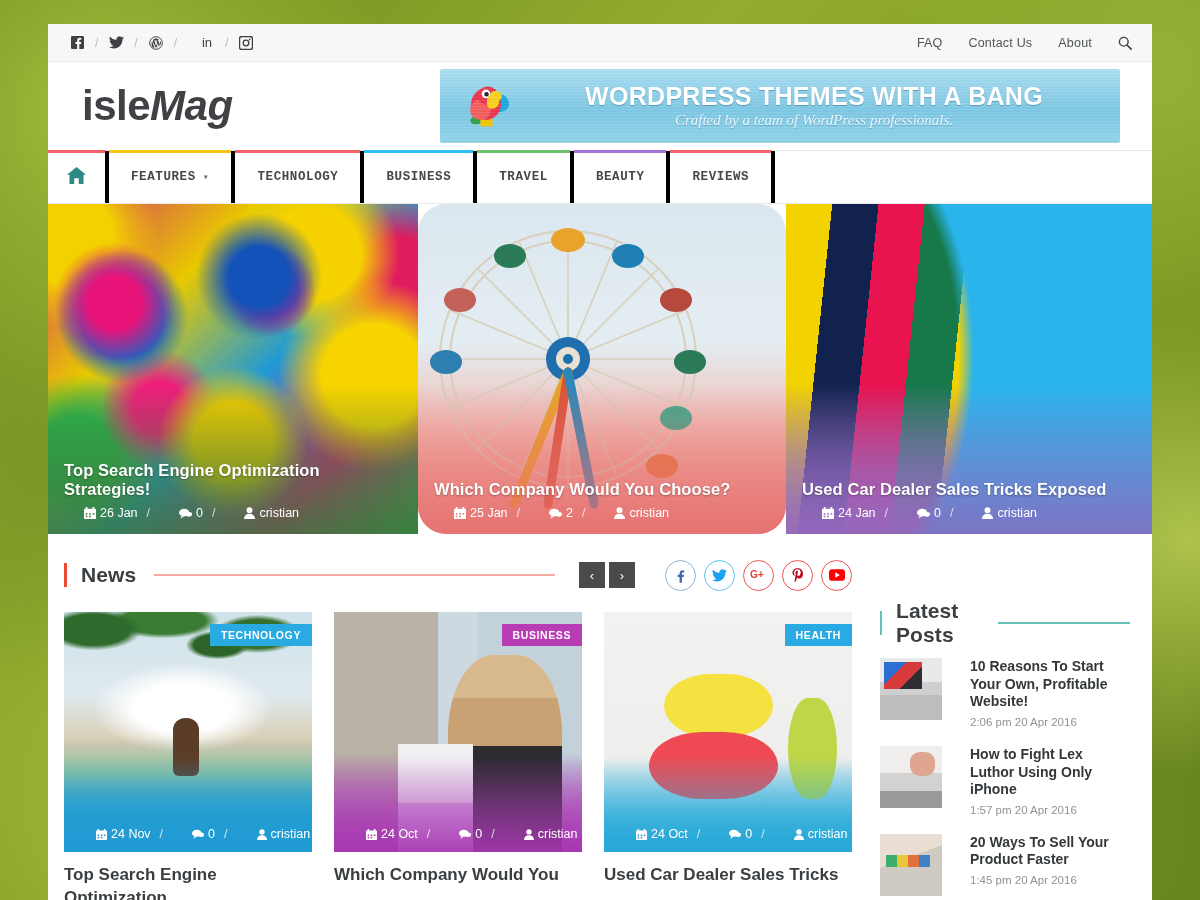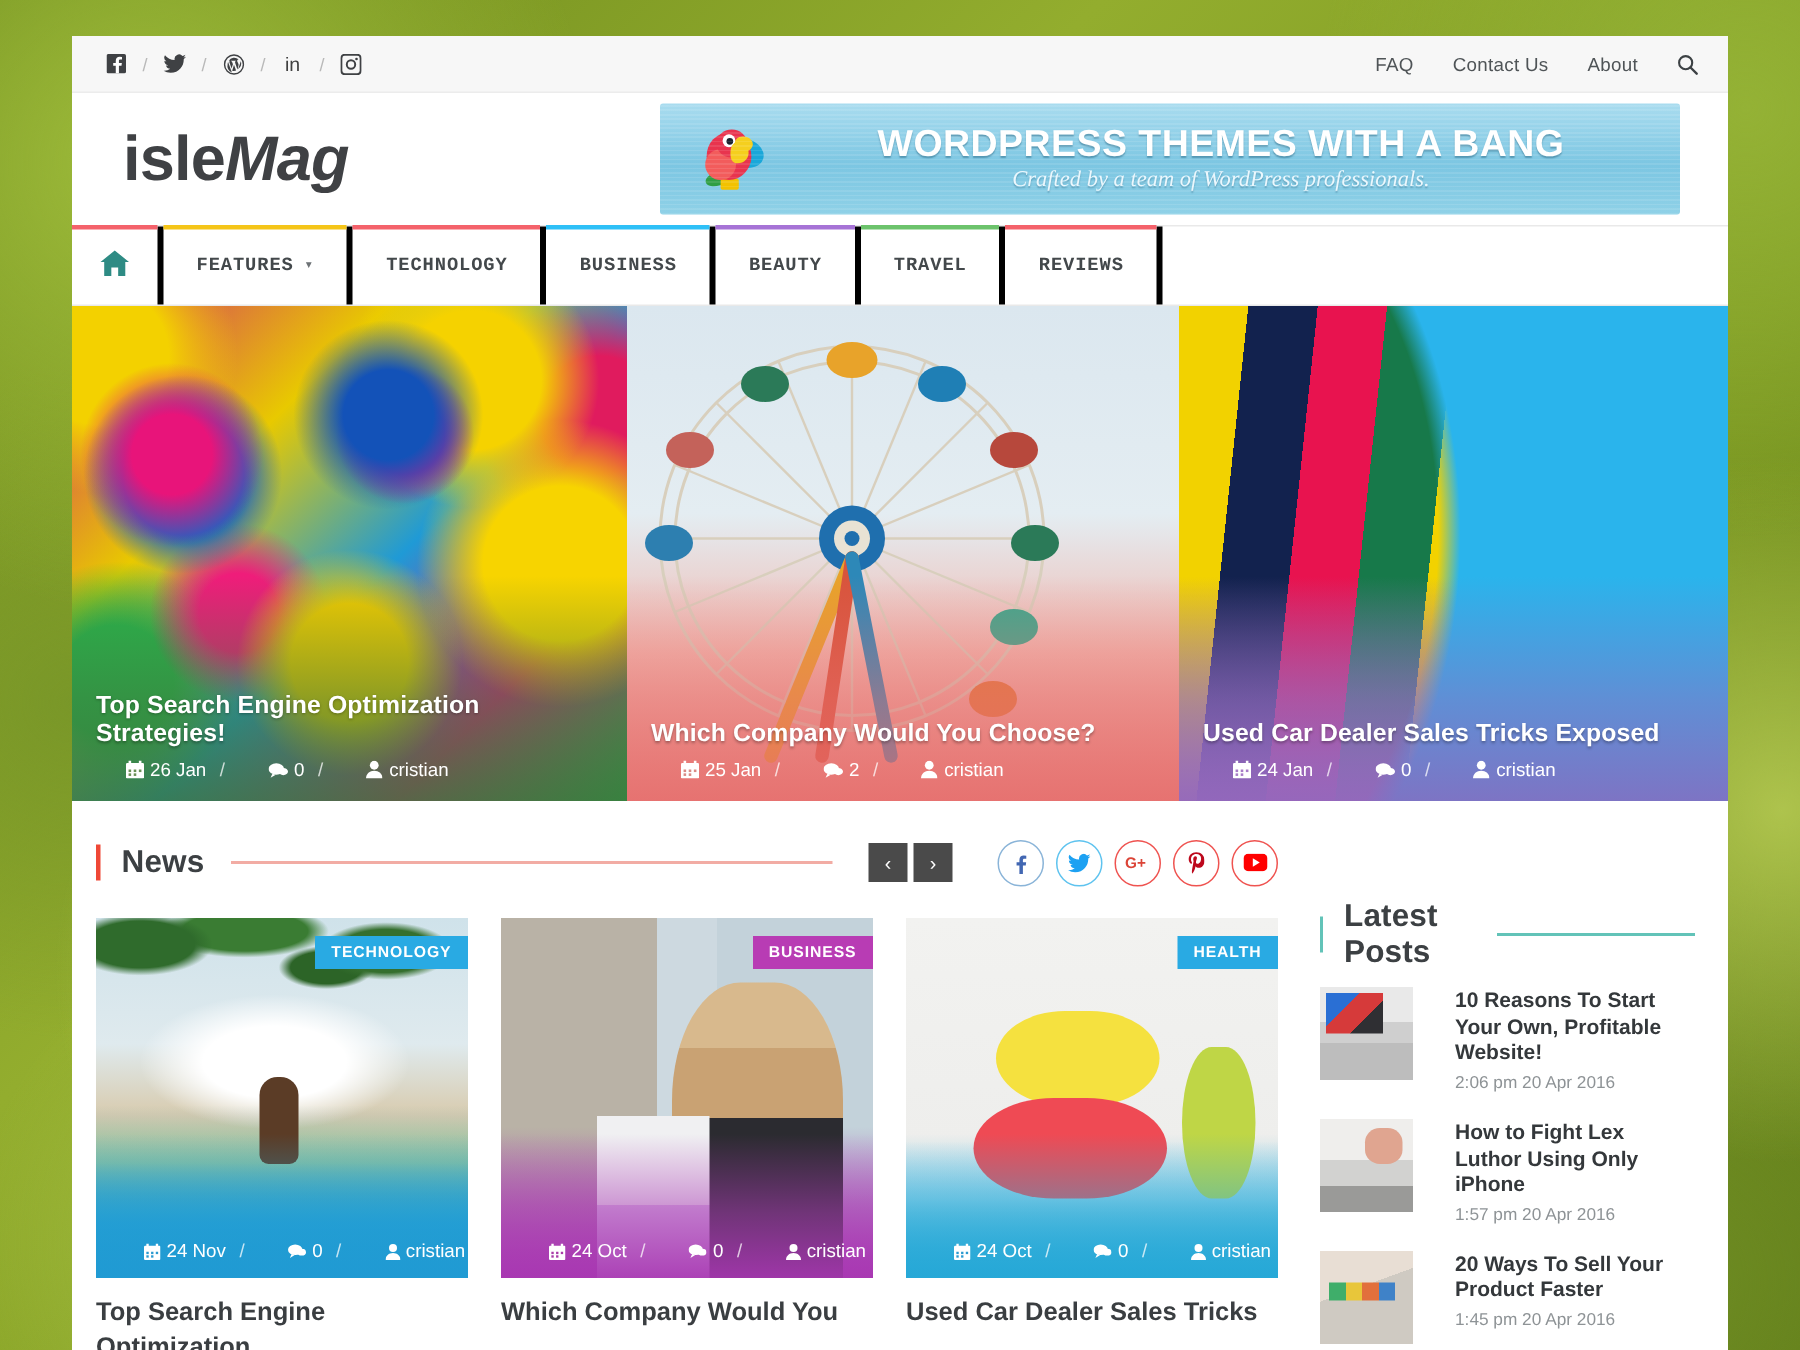--- a/index.html
+++ b/index.html
@@ -112,21 +112,21 @@
     background: var(--bar);
   }
   .navitem.home { padding: 0 18px; }
   .navitem .caret { margin-left: 7px; font-size: 10px; color: #6d7275; }
   .nav-spacer { flex: 1; position: relative; border-bottom: 0; }
 
   
   .hero { display: flex; height: 330px; }
   .slide { position: relative; overflow: hidden; }
   .slide.s1 { width: 370px; }
-  .slide.s2 { width: 368px; }
+  .slide.s2 { width: 368px; border-radius: 28px; }
   .slide.s3 { width: 366px; }
   .slide .pic { position: absolute; inset: 0; }
   .slide .veil {
     position: absolute; left: 0; right: 0; bottom: 0; height: 150px;
   }
   .s1 .veil { background: linear-gradient(180deg, rgba(60,120,60,0) 0%, rgba(60,120,62,.55) 55%, rgba(58,118,60,.8) 100%); }
   .s2 .veil { background: linear-gradient(180deg, rgba(232,110,110,0) 0%, rgba(232,110,110,.5) 55%, rgba(230,105,105,.78) 100%); }
   .s3 .veil { background: linear-gradient(180deg, rgba(150,105,190,0) 0%, rgba(150,105,190,.5) 55%, rgba(146,100,186,.8) 100%); }
   .slide .caption {
     position: absolute; left: 16px; bottom: 14px; right: 14px;
@@ -327,21 +327,21 @@
           </svg>
       </span>
       <span class="sep">/</span>
       <span class="s-ico">
         <svg width="14" height="14" viewBox="0 0 16 16">
             <circle cx="8" cy="8" r="7.2" fill="none" stroke="#3f4144" stroke-width="1.1"></circle>
             <path d="M3.1 8c0-.7.1-1.4.4-2l2.9 8A5 5 0 0 1 3.1 8zm4.9 4.9c-.5 0-1-.1-1.4-.2L8 8.2l1.5 4.2a.5.5 0 0 0 .1.2 4.9 4.9 0 0 1-1.6.3zm.7-7.2c.3 0 .6-.1.6-.1.3 0 .2-.5 0-.5l-1.7.1-1.7-.1c-.3 0-.3.5 0 .5 0 0 .3 0 .5.1l.8 2.1-1.1 3.3-1.8-5.4.6-.1c.3 0 .2-.5 0-.5L4 5.2A4.9 4.9 0 0 1 11.4 4l-.1.1c-.5 0-.9.5-.9 1.1 0 .5.3.9.6 1.4.2.4.5.9.5 1.6 0 .5-.2 1.1-.4 1.9l-.5 1.7-1.9-5.5.4-.1zM12.9 5a4.9 4.9 0 0 1-1.8 6.6l1.5-4.3c.3-.7.4-1.3.4-1.8V5z" fill="#3f4144"></path>
           </svg>
       </span>
       <span class="sep">/</span>
-      <span class="s-ico" style="font-size:13px;font-weight:400;color:#404040;">in</span>
+      <span class="s-ico" style="font-size:13px;font-weight:400;color:#404040;margin-left:12px;">in</span>
       <span class="sep">/</span>
       <span class="s-ico">
         <svg width="14" height="14" viewBox="0 0 16 16">
             <rect x=".6" y=".6" width="14.8" height="14.8" rx="2.6" fill="none" stroke="#3f4144" stroke-width="1.6"></rect>
             <circle cx="8" cy="8" r="3.2" fill="none" stroke="#3f4144" stroke-width="1.5"></circle>
             <circle cx="12.2" cy="3.8" r="1" fill="#3f4144"></circle>
           </svg>
       </span>
     </div>
 
@@ -397,25 +397,25 @@
     <div class="navitem" style="--bar:#f5c518">
       <span>FEATURES</span>
       <span class="caret">▾</span>
     </div>
     <div class="navitem" style="--bar:#f4626b">
       <span>TECHNOLOGY</span>
     </div>
     <div class="navitem" style="--bar:#2ec0f7">
       <span>BUSINESS</span>
     </div>
+    <div class="navitem" style="--bar:#6cc36c">
+      <span>TRAVEL</span>
+    </div>
     <div class="navitem" style="--bar:#a673d6">
       <span>BEAUTY</span>
-    </div>
-    <div class="navitem" style="--bar:#6cc36c">
-      <span>TRAVEL</span>
     </div>
     <div class="navitem" style="--bar:#f4626b">
       <span>REVIEWS</span>
     </div>
     <div class="nav-spacer"></div>
   </nav>
 
   <section class="hero">
 
     <div class="slide s1">

